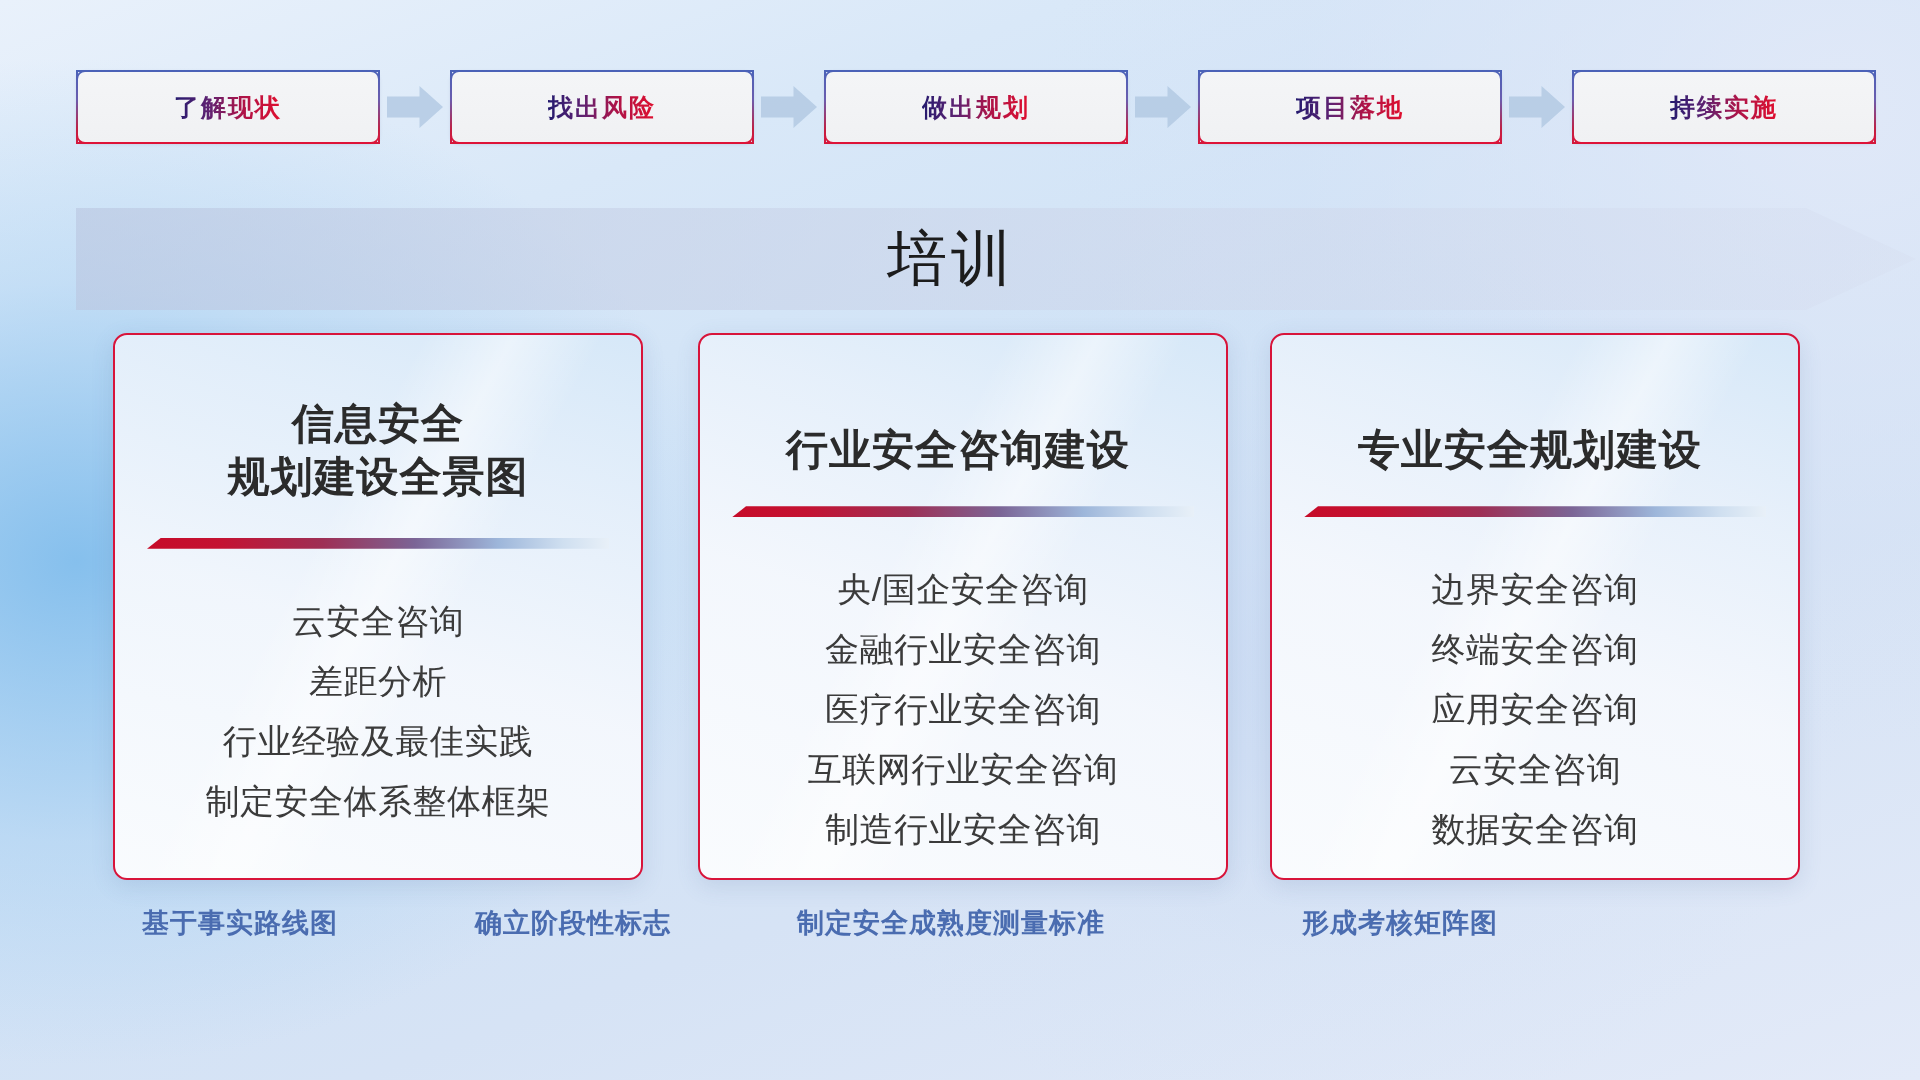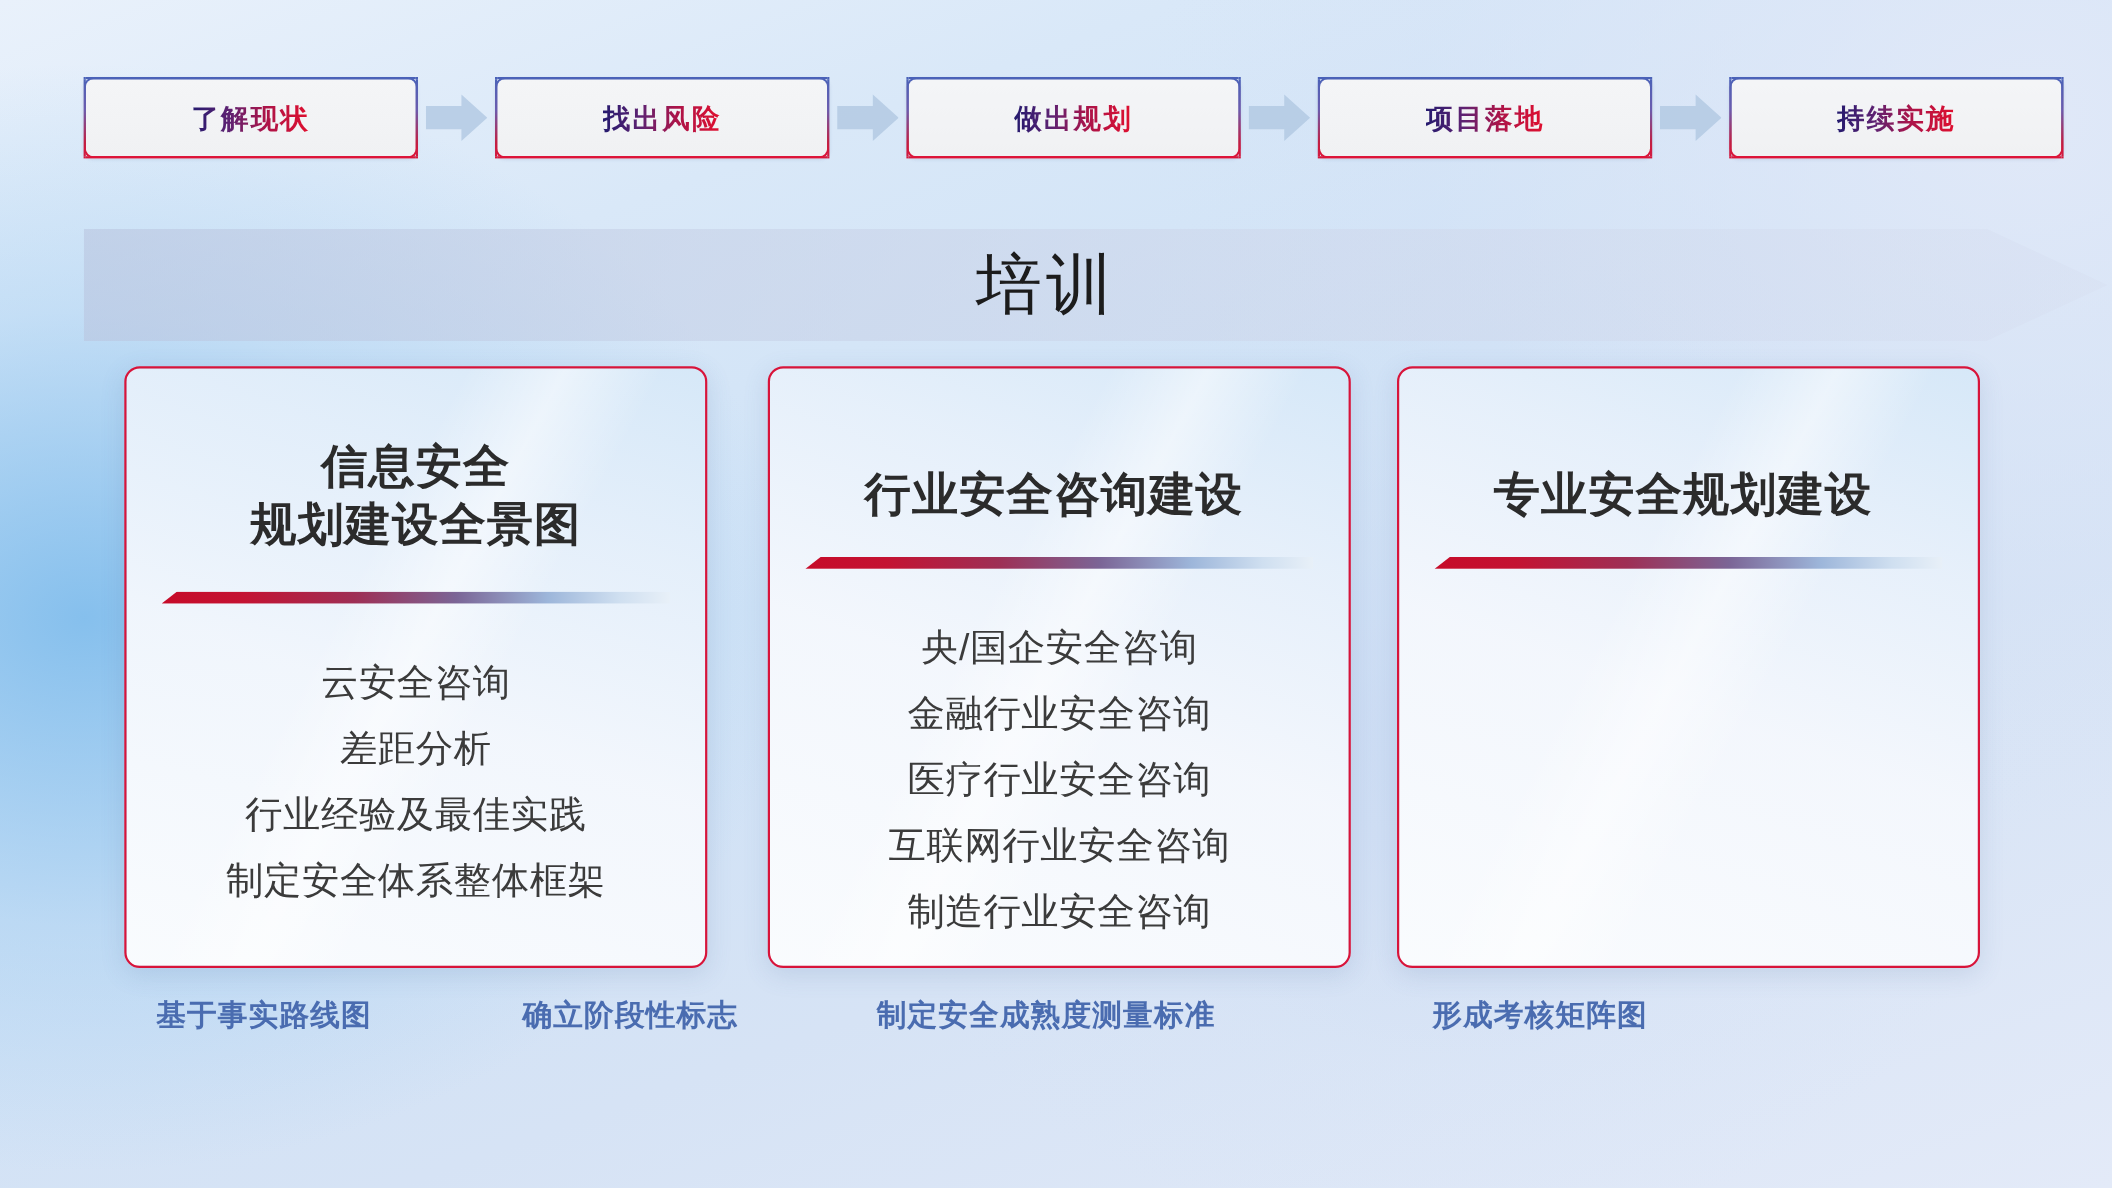--- a/index.html
+++ b/index.html
@@ -179,20 +179,27 @@
   </div>
 
   <div class="card card-3">
     <div class="card-sheen"></div>
     <div class="card-title">
       <div>专业安全规划建设</div>
     </div>
     <div class="divider-wrap">
       <div class="divider"></div>
     </div>
+    <div class="card-items">
+      <div class="card-item">边界安全咨询</div>
+      <div class="card-item">终端安全咨询</div>
+      <div class="card-item">应用安全咨询</div>
+      <div class="card-item">云安全咨询</div>
+      <div class="card-item">数据安全咨询</div>
+    </div>
   </div>
 
 </div>
 
 <div id="bottom-labels">
   <div class="bottom-label bl-0">基于事实路线图</div>
   <div class="bottom-label bl-1">确立阶段性标志</div>
   <div class="bottom-label bl-2">制定安全成熟度测量标准</div>
   <div class="bottom-label bl-3">形成考核矩阵图</div>
 </div>

